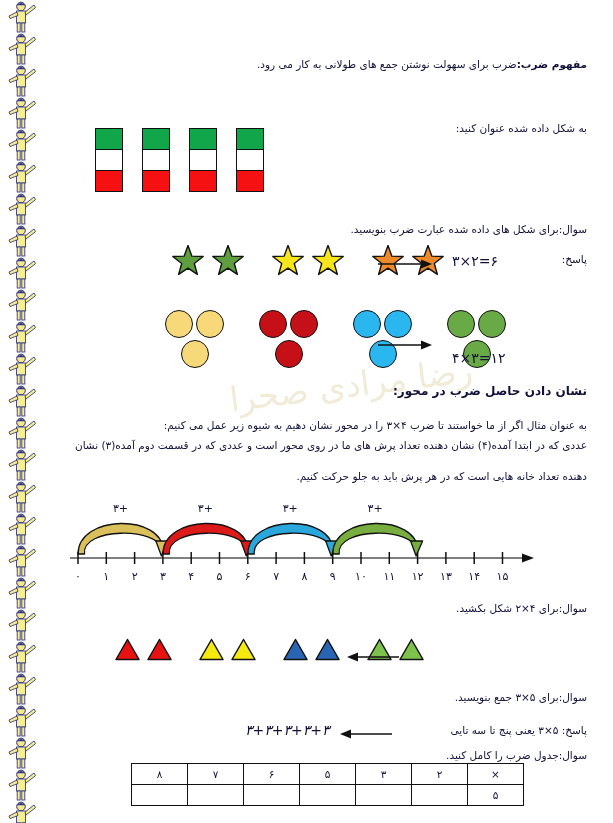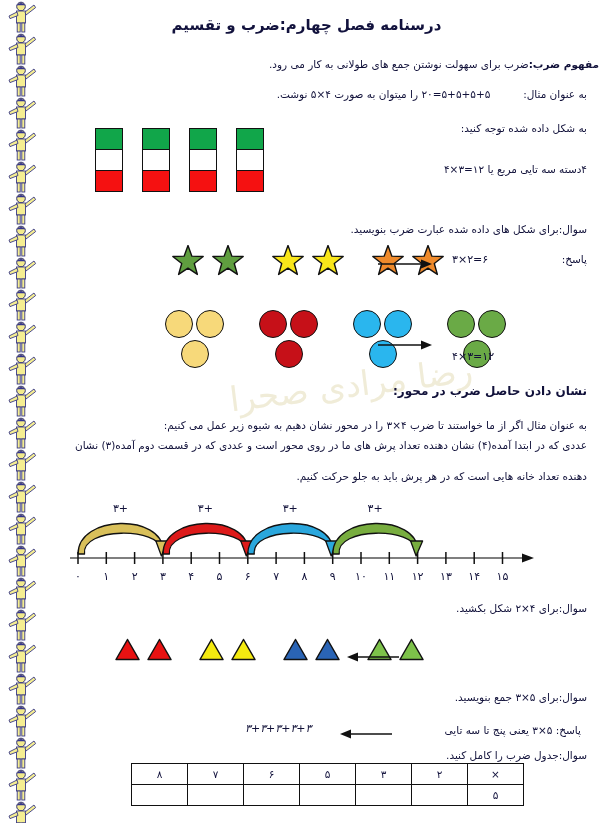--- a/index.html
+++ b/index.html
@@ -57,21 +57,21 @@
   .circ{position:absolute;width:26px;height:26px;border-radius:50%;border:1.6px solid #111;}
   .c-a{left:0;top:0;}
   .c-b{left:31px;top:0;}
   .c-c{left:16px;top:30px;}
 
   
   .arrowL{position:absolute;}
   .arrowL svg{display:block;}
 
   
-  .eq{position:absolute;font-size:11px;direction:ltr;color:#111138;white-space:nowrap;}
+  .eq{position:absolute;font-size:14px;direction:ltr;color:#111138;white-space:nowrap;}
 
   
   .numline{position:absolute;left:66px;top:498px;width:470px;height:92px;}
   .numline svg{display:block;}
 
   
   .trirow{position:absolute;left:88px;top:638px;display:flex;}
   .trigroup{display:flex;gap:7px;margin-left:27px;}
   .tri{width:25px;height:23px;display:block;}
 
@@ -371,36 +371,29 @@
     <path d="M12.6 5.2 Q17 0.6 21.4 5.2 Z" fill="#33338f"></path>
     <rect x="12.5" y="11" width="9" height="12" fill="#f5ee92" stroke="#3a3a85" stroke-width="0.9"></rect>
     <path d="M21 12 L30 5 L31.6 7.6 L22 15 Z" fill="#f5ee92" stroke="#3a3a85" stroke-width="0.9"></path>
     <path d="M13 12 L5 16 L6 18.6 L14 15.5 Z" fill="#f5ee92" stroke="#3a3a85" stroke-width="0.9"></path>
     <rect x="13.2" y="23" width="3" height="9" fill="#f5ee92" stroke="#3a3a85" stroke-width="0.9"></rect>
     <rect x="17.8" y="23" width="3" height="9" fill="#f5ee92" stroke="#3a3a85" stroke-width="0.9"></rect>
   </svg>
       </div>
     </div>
 
-  <div class="title">درسنامه فصل چهارم:ضرب و تقسیم</div>
 
   <div class="watermark">رضا مرادی صحرا</div>
 
-  <div class="txt" style="right:14px;top:57px;">
+  <div class="txt" style="right:26px;top:57px;">
     <span class="bold">مفهوم ضرب:</span><span>ضرب برای سهولت نوشتن جمع های طولانی به کار می رود.</span>
   </div>
 
-  <div class="txt" style="right:26px;top:87px;">
-    <span>به عنوان مثال:</span>
-    <span style="display:inline-block;width:26px;"></span>
-    <span style="direction:ltr;display:inline-block;">۲۰=۵+۵+۵+۵</span>
-    <span>را میتوان به صورت ۴×۵ نوشت.</span>
-  </div>
-
-  <div class="txt" style="right:26px;top:121px;">به شکل داده شده توجه کنید:</div>
+
+  <div class="txt" style="right:26px;top:121px;">به شکل داده شده عنوان کنید:</div>
 
   <div class="rects" id="rectGroups">
       <div class="rectcol">
         <i style="background:#11a64a"></i>
         <i style="background:#ffffff"></i>
         <i style="background:#f51111"></i>
       </div>
       <div class="rectcol">
         <i style="background:#11a64a"></i>
         <i style="background:#ffffff"></i>
@@ -411,21 +404,20 @@
         <i style="background:#ffffff"></i>
         <i style="background:#f51111"></i>
       </div>
       <div class="rectcol">
         <i style="background:#11a64a"></i>
         <i style="background:#ffffff"></i>
         <i style="background:#f51111"></i>
       </div>
     </div>
 
-  <div class="txt" style="right:26px;top:162px;">۴دسته سه تایی مربع یا ۱۲=۳×۴</div>
 
   <div class="txt" style="right:26px;top:222px;">سوال:برای شکل های داده شده عبارت ضرب بنویسید.</div>
 
   <div class="starrow" id="starGroups">
       <div class="stargroup">
         <svg class="star" viewBox="0 0 34 33">
       <polygon points="17.00,0.50 20.88,11.16 32.22,11.56 23.28,18.54 26.40,29.44 17.00,23.10 7.60,29.44 10.72,18.54 1.78,11.56 13.12,11.16" fill="#ef8a2b" stroke="#111" stroke-width="1.4" stroke-linejoin="round"></polygon>
         </svg>
         <svg class="star" viewBox="0 0 34 33">
       <polygon points="17.00,0.50 20.88,11.16 32.22,11.56 23.28,18.54 26.40,29.44 17.00,23.10 7.60,29.44 10.72,18.54 1.78,11.56 13.12,11.16" fill="#ef8a2b" stroke="#111" stroke-width="1.4" stroke-linejoin="round"></polygon>
@@ -592,21 +584,21 @@
 
   <div class="arrowL" style="left:347px;top:651px;">
     <svg width="52" height="12" viewBox="0 0 52 12">
       <line x1="52" y1="6" x2="9" y2="6" stroke="#111" stroke-width="1.6"></line>
       <polygon points="0,6 11,1.5 11,10.5" fill="#111"></polygon>
     </svg>
   </div>
 
   <div class="txt" style="right:26px;top:690px;">سوال:برای ۵×۳ جمع بنویسید.</div>
 
-  <div class="txt" style="right:32px;top:723px;text-align:right;">پاسخ: ۵×۳ یعنی پنج تا سه تایی</div>
+  <div class="txt" style="right:26px;top:723px;text-align:right;">پاسخ: ۵×۳ یعنی پنج تا سه تایی</div>
   <div class="arrowL" style="left:340px;top:728px;">
     <svg width="52" height="12" viewBox="0 0 52 12">
       <line x1="52" y1="6" x2="9" y2="6" stroke="#111" stroke-width="1.6"></line>
       <polygon points="0,6 11,1.5 11,10.5" fill="#111"></polygon>
     </svg>
   </div>
   <div class="eq" style="left:245px;top:722px;font-style:italic;">۳+۳+۳+۳+۳</div>
 
   <div class="txt" style="right:26px;top:748px;">سوال:جدول ضرب را کامل کنید.</div>
 

